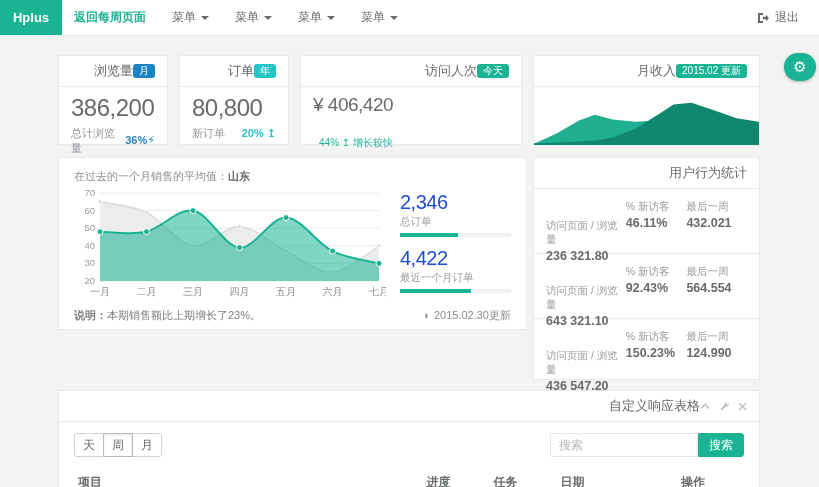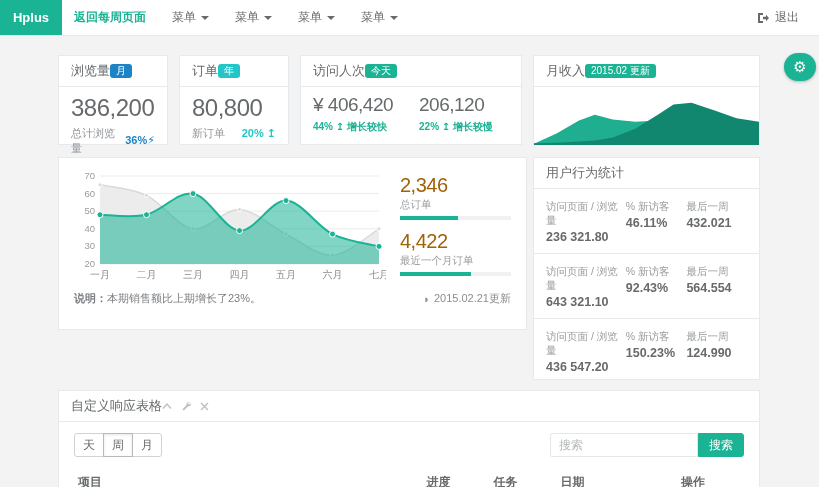--- a/index.html
+++ b/index.html
@@ -15,59 +15,59 @@
   .caret{width:0;height:0;border-left:4px solid transparent;border-right:4px solid transparent;
     border-top:4px solid #676a6c;margin-top:1px;}
   .nav-right{margin-left:auto;margin-right:20px;display:flex;align-items:center;gap:6px;
     font-size:12px;color:#676a6c;cursor:pointer;}
   
   .gear-fab{position:absolute;top:53px;right:3px;width:32px;height:28px;background:#1ab394;
     border-radius:14px;display:flex;align-items:center;justify-content:center;color:#fff;
     font-size:15px;cursor:pointer;box-shadow:0 1px 3px rgba(0,0,0,.25);z-index:5;}
   
   .card{position:absolute;background:#fff;border:1px solid #e7eaec;box-sizing:border-box;}
-  .card-head{height:30px;display:flex;align-items:center;justify-content:flex-start;
+  .card-head{height:30px;display:flex;align-items:center;justify-content:flex-end;
     padding:0 12px;border-bottom:1px solid #e7eaec;font-size:13px;color:#676a6c;}
   .badge{color:#fff;font-size:10px;padding:2px 6px;border-radius:3px;line-height:1;white-space:nowrap;}
   
   #card-views{left:58px;top:55px;width:110px;height:90px;}
   #card-orders{left:179px;top:55px;width:110px;height:90px;}
   #card-visits{left:300px;top:55px;width:222px;height:90px;}
   #card-income{left:533px;top:55px;width:227px;height:90px;}
   .stat-body{padding:7px 12px 0;}
   .big-val{font-size:24px;font-weight:300;color:#676a6c;line-height:1.15;letter-spacing:-.5px;}
   .sub-row{display:flex;justify-content:space-between;align-items:center;font-size:11px;
     color:#919599;margin-top:4px;}
   .sub-blue{color:#1c84c6;font-weight:bold;}
   .sub-teal{color:#23c6c8;font-weight:bold;}
   .visits-body{display:flex;gap:26px;padding:7px 12px 0;}
   .visit-val{font-size:19px;font-weight:300;letter-spacing:-.5px;}
-  .visit-sub{font-size:10px;color:#1ab394;font-weight:bold;margin-top:4px;white-space:nowrap;}
+  .visit-sub{font-size:10px;color:#1ab394;font-weight:normal;margin-top:20px;white-space:nowrap;text-align:right;}
   #income-svg{display:block;}
   
   #card-chart{left:58px;top:157px;width:469px;height:173px;}
   .ch-head{display:flex;justify-content:space-between;padding:10px 15px 0;}
   .ch-title{font-size:13.5px;font-weight:bold;color:#676a6c;}
   .ch-sub{font-size:11px;color:#9a9da0;margin-top:2px;}
   .ch-right{text-align:right;font-size:11px;color:#8b8e91;line-height:1.5;}
   .ch-right b{color:#676a6c;}
   .chart-flex{display:flex;padding:0 15px;margin-top:2px;}
   .chart-stats{flex:1;padding-left:14px;padding-top:4px;}
-  .cs-val{font-size:20px;font-weight:300;color:#a16207;letter-spacing:-.5px;}
+  .cs-val{font-size:20px;font-weight:300;color:#1d4ed8;letter-spacing:-.5px;}
   .cs-label{font-size:10.5px;color:#9a9da0;margin:1px 0 4px;}
   .pbar{height:4px;background:#f1f1f1;margin-bottom:10px;}
   .pbar i{display:block;height:4px;background:#1ab394;}
   .ch-foot{display:flex;justify-content:space-between;padding:5px 15px;font-size:11px;color:#7c7f82;}
   .ch-foot .upd{display:flex;align-items:center;gap:4px;color:#8b8e91;}
   
   #card-user{left:533px;top:157px;width:227px;height:223px;}
   .u-row{display:flex;padding:10px 12px;border-bottom:1px solid #e7eaec;height:44px;}
   .u-row:last-child{border-bottom:none;}
   .u-col{flex:1;}
-  .u-col.first{flex:1.25;padding-right:4px;}
+  .u-col.first{flex:1.25;padding-right:4px;margin-top:19px;}
   .u-label{font-size:10.5px;color:#989b9e;line-height:1.35;}
   .u-val{font-size:12.5px;color:#676a6c;font-weight:bold;margin-top:3px;}
   
   #card-table{left:58px;top:390px;width:702px;height:200px;}
   .tools{display:flex;gap:9px;align-items:center;}
   .tool{cursor:pointer;display:flex;align-items:center;}
   .tbl-body{padding:11px 15px 0;}
   .toolbar{display:flex;justify-content:space-between;align-items:center;}
   .btn-group{display:flex;}
   .btn{height:24px;min-width:28px;padding:0 8px;font-size:12px;background:#fff;
@@ -153,41 +153,38 @@
   <section class="card" id="card-visits">
     <div class="card-head">
       <span>访问人次</span>
       <span class="badge" style="background:#1ab394">今天</span>
     </div>
     <div class="visits-body">
       <div>
         <div class="visit-val">¥ 406,420</div>
         <div class="visit-sub"><span>44%</span> <span>↥</span> <span>增长较快</span></div>
       </div>
-      <div>
-        <div class="visit-val">206,120</div>
-        <div class="visit-sub"><span>22%</span> <span>↥</span> <span>增长较慢</span></div>
-      </div>
     </div>
   </section>
 
   <section class="card" id="card-income">
     <div class="card-head">
       <span>月收入</span>
       <span class="badge" style="background:#1ab394">2015.02 更新</span>
     </div>
     <svg id="income-svg" width="225" height="58" viewBox="0 0 225 58">
         <polygon points="0,58 0.0,56.8 22.5,46.4 45.0,33.6 60.8,27.8 78.8,32.5 101.3,34.8 123.8,33.6 139.5,34.8 157.5,38.3 180.0,42.9 202.5,47.6 225.0,51.0 225,58" fill="#1fae8f"></polygon>
         <polygon points="0,58 0.0,56.3 22.5,55.7 45.0,54.5 60.8,53.4 78.8,50.5 101.3,41.8 123.8,27.8 139.5,17.4 157.5,15.7 180.0,23.2 202.5,31.3 225.0,34.8 225,58" fill="#12876f"></polygon>
       </svg>
   </section>
 
   <section class="card" id="card-chart">
     <div class="ch-head">
       <div class="ch-right">
+        <div><span>在过去的一个月销售的平均值：</span><b>山东</b></div>
       </div>
     </div>
     <div class="chart-flex">
       <svg width="312" height="112" viewBox="0 0 312 112">
           <line x1="26" y1="94.0" x2="305" y2="94.0" stroke="#ececec"></line>
           <text x="21" y="97" font-size="9.5" fill="#9a9a9a" text-anchor="end">20</text>
           <line x1="26" y1="76.4" x2="305" y2="76.4" stroke="#ececec"></line>
           <text x="21" y="79.4" font-size="9.5" fill="#9a9a9a" text-anchor="end">30</text>
           <line x1="26" y1="58.8" x2="305" y2="58.8" stroke="#ececec"></line>
           <text x="21" y="61.8" font-size="9.5" fill="#9a9a9a" text-anchor="end">40</text>
@@ -233,21 +230,21 @@
         <div class="cs-label">最近一个月订单</div>
         <div class="pbar">
             <i style="width: 64%;"></i>
           </div>
       </div>
     </div>
     <div class="ch-foot">
       <div><b>说明：</b><span>本期销售额比上期增长了23%。</span></div>
       <div class="upd">
           <span>◗</span>
-          <span>2015.02.21更新</span>
+          <span>2015.02.30更新</span>
         </div>
     </div>
   </section>
 
   <section class="card" id="card-user">
     <div class="card-head">
       <span>用户行为统计</span>
     </div>
     <div class="u-row">
       <div class="u-col first">

